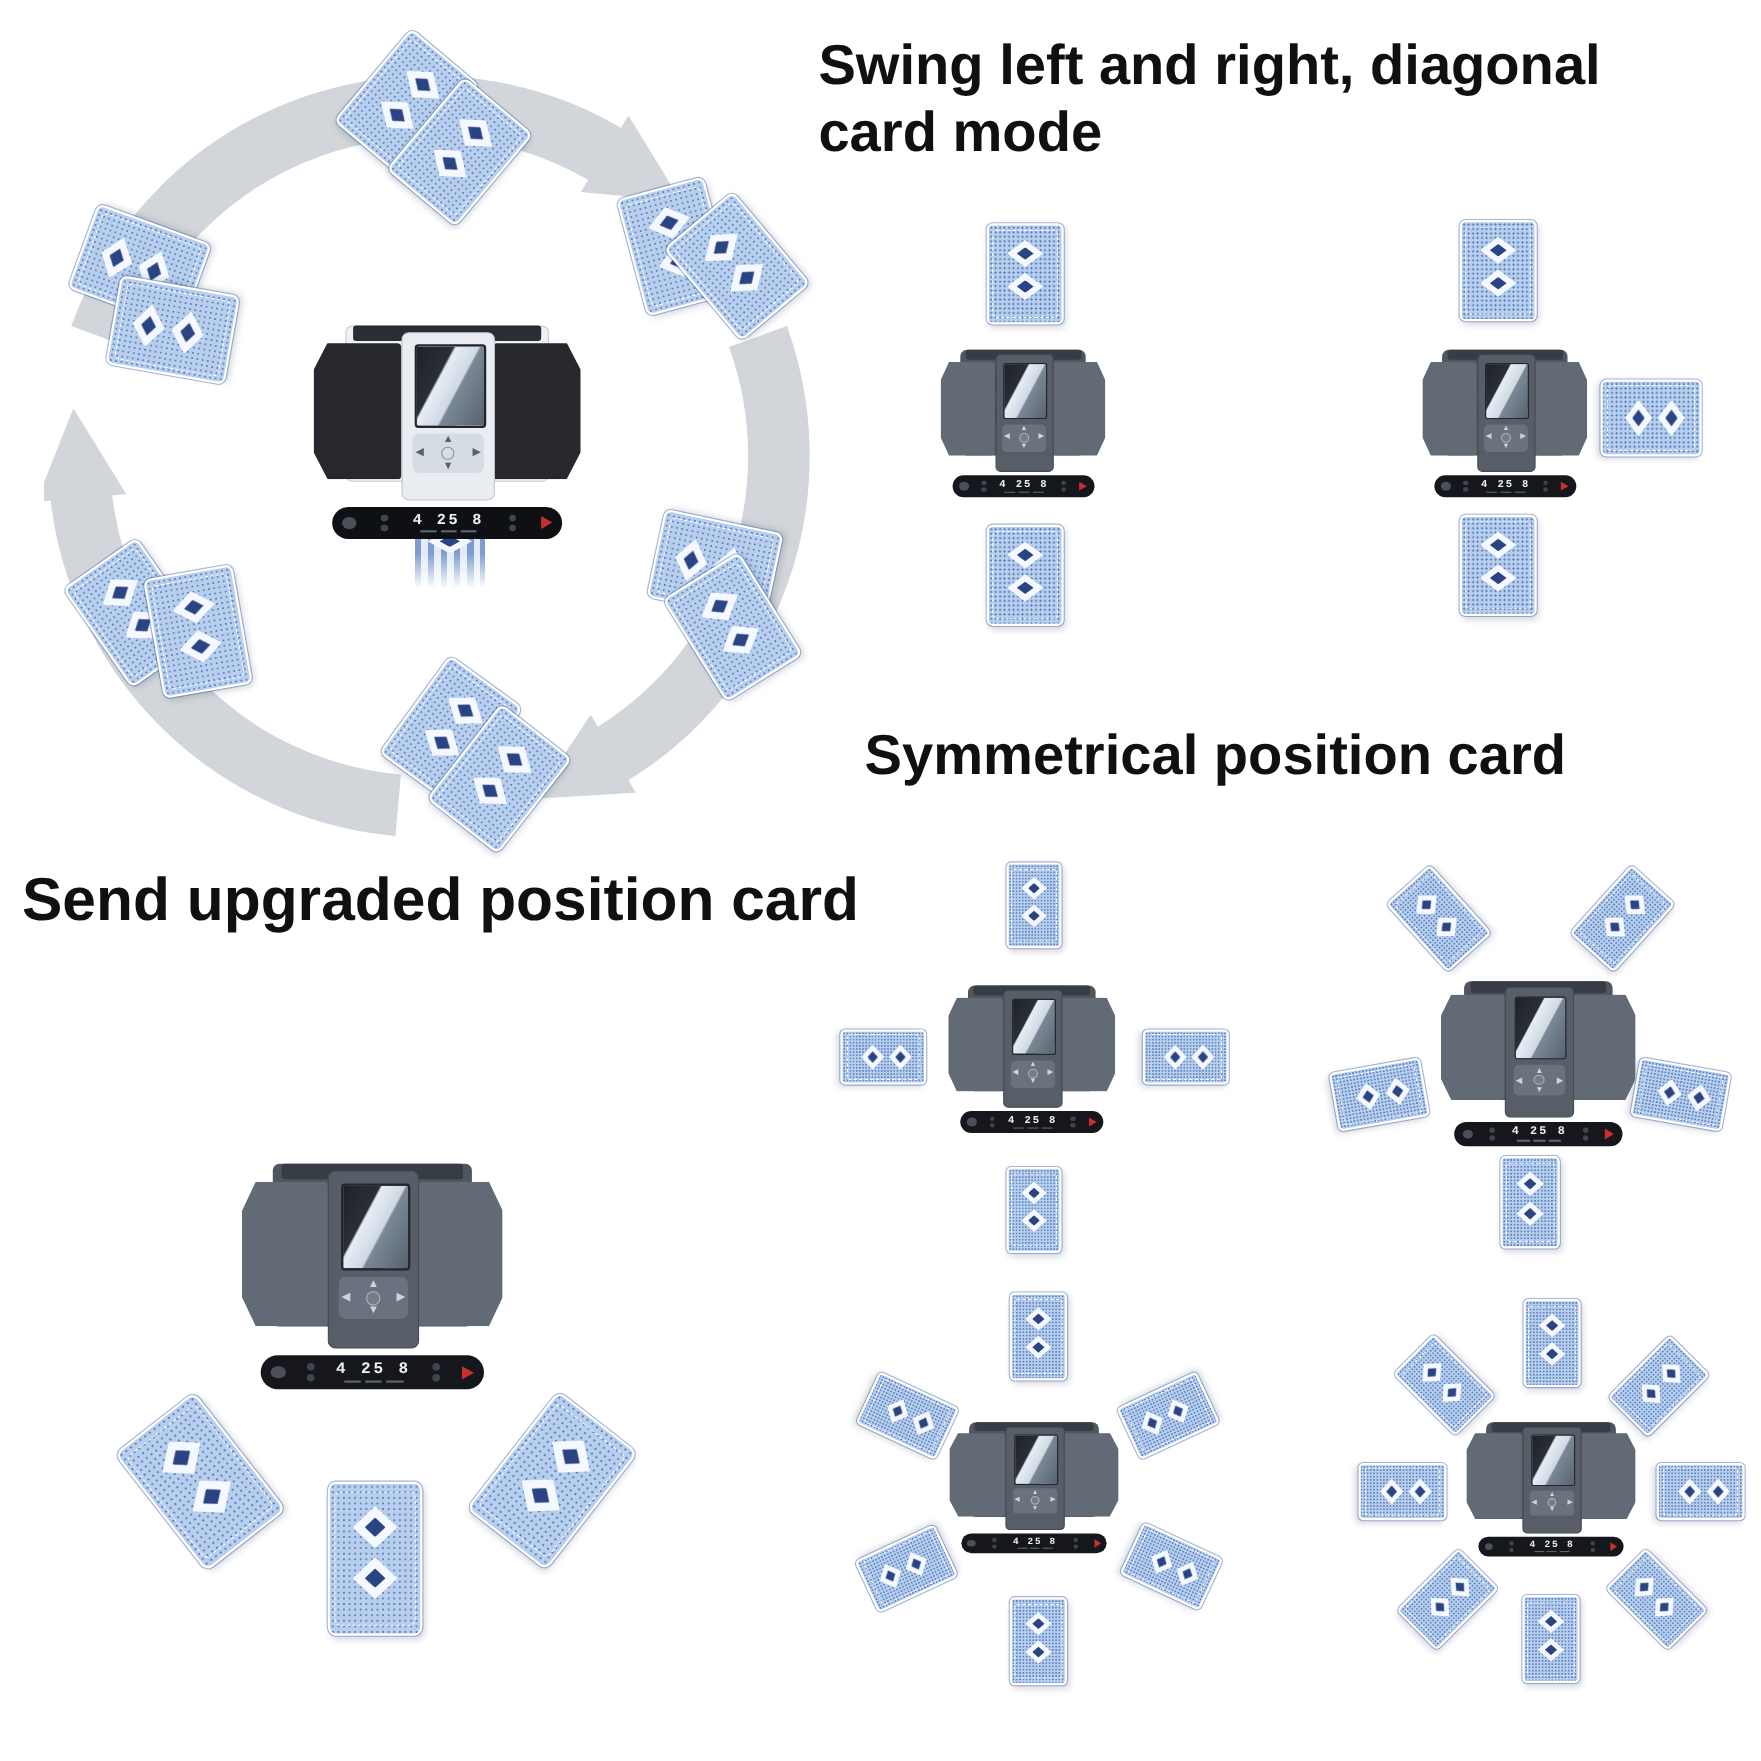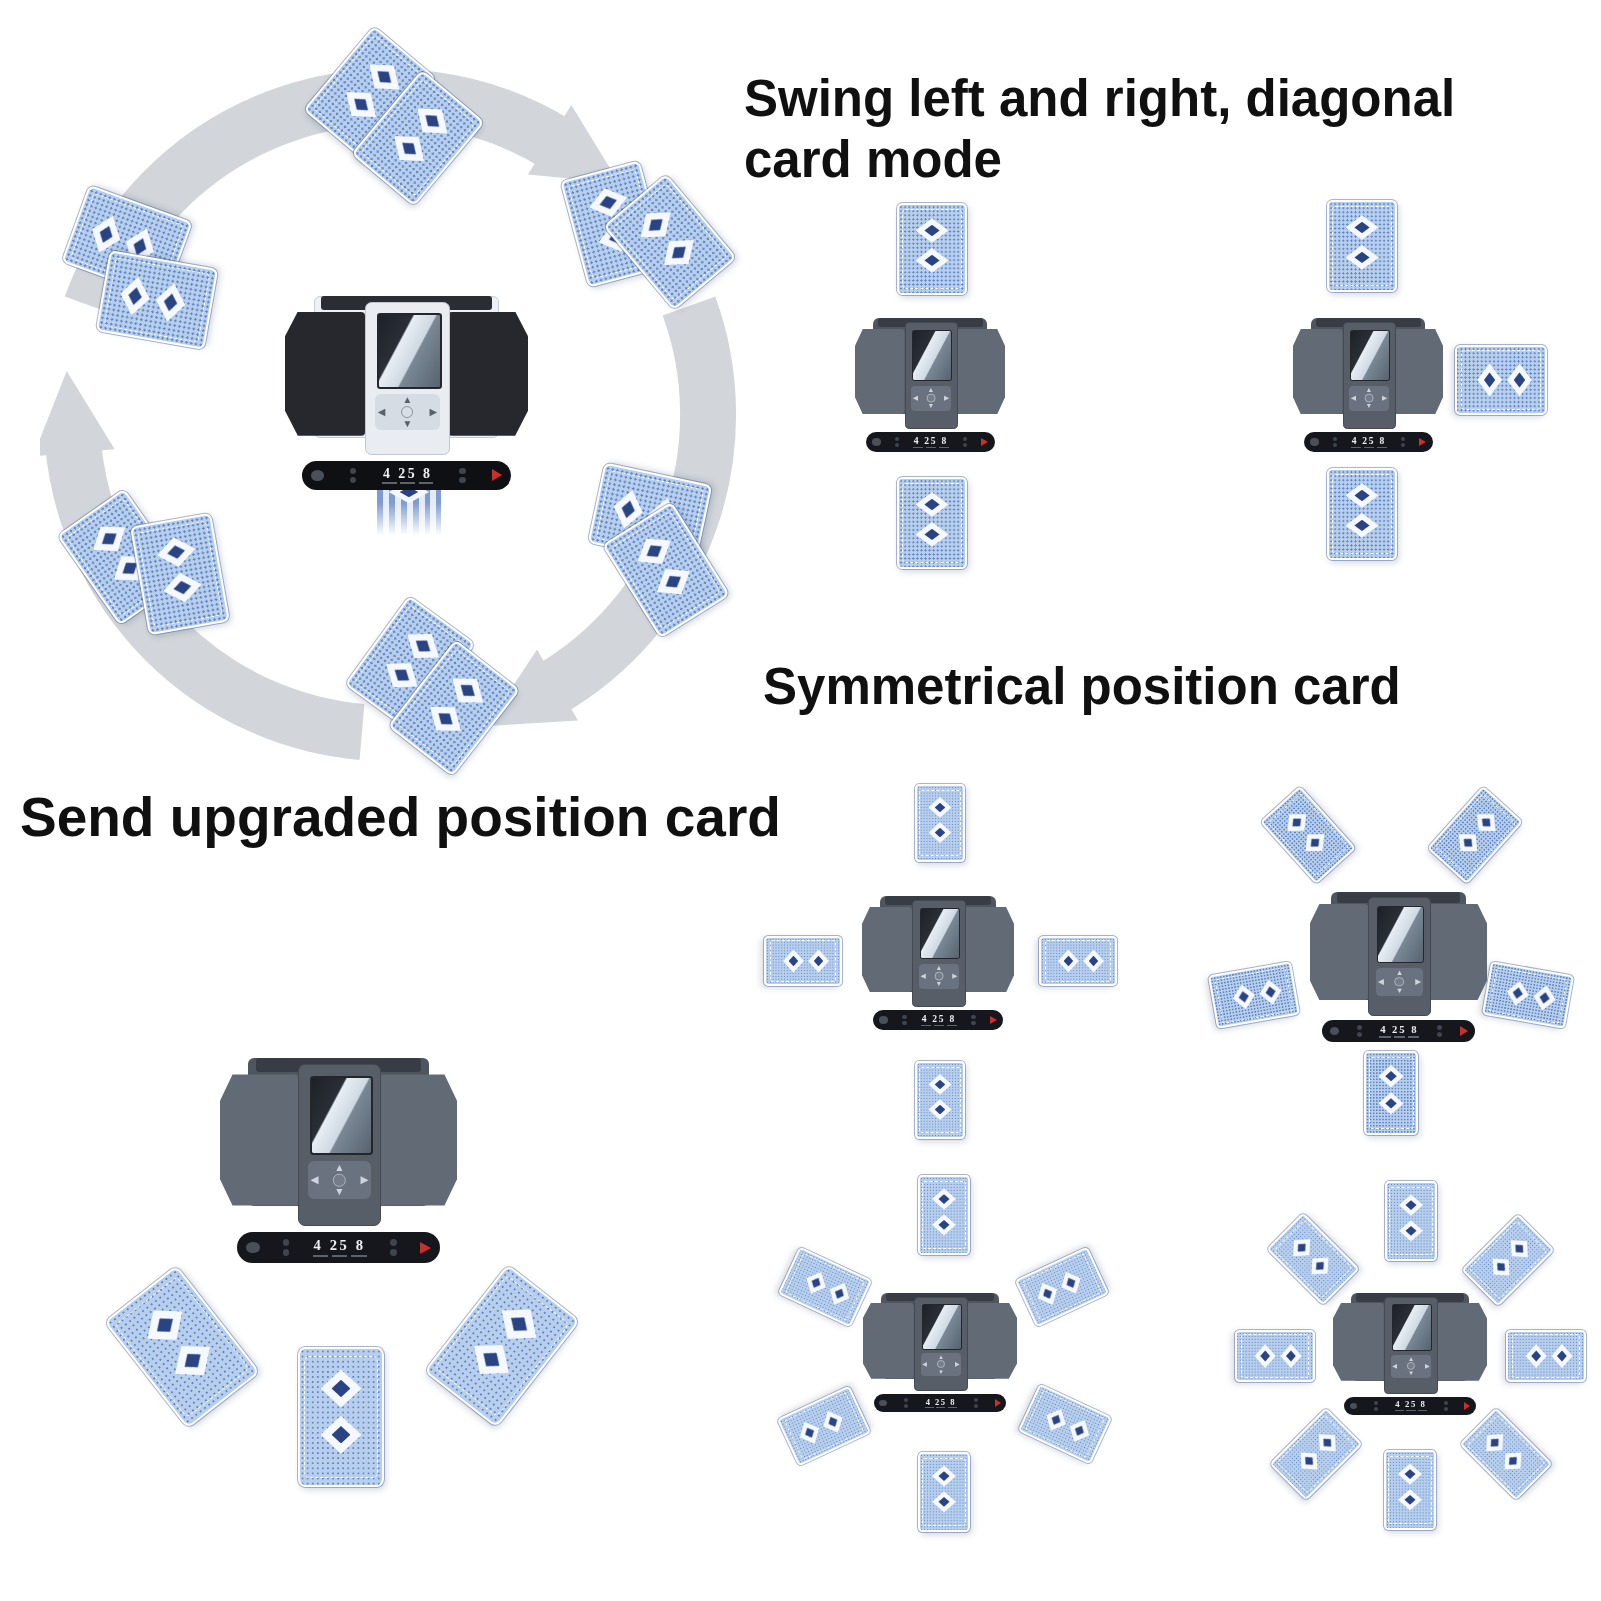--- a/index.html
+++ b/index.html
@@ -1,21 +1,21 @@
 <!DOCTYPE html>
 <html style="--card-fill: #b7cfec; --card-dot: #5e82c2; --card-navy: #2a4382; --ring: #d2d6da; --accent: #c9302c;"><head>
 <meta charset="utf-8">
 <style>
   html,body{margin:0;padding:0;background:#fff;}
   #canvas{position:relative;width:1601px;height:1601px;background:#ffffff;overflow:hidden;
           font-family:"Liberation Sans",sans-serif;color:#121212;}
   
   .hd{position:absolute;font-weight:700;color:#101010;white-space:pre-line;line-height:1.2;}
-  #h-swing{left:744px;top:28px;width:846px;font-size:51px;margin-top:40px;}
-  #h-sym{left:763px;top:656px;font-size:51px;}
+  #h-swing{left:744px;top:28px;width:846px;font-size:51px;}
+  #h-sym{left:786px;top:656px;font-size:51px;}
   #h-up{left:20px;top:784px;font-size:55px;}
   #sub-up{position:absolute;left:28px;top:894px;width:706px;font-size:31px;line-height:1.78;
           text-align:center;color:#1d1d1d;white-space:pre-line;font-weight:400;}
   #q-label{position:absolute;left:226px;top:242px;width:346px;text-align:center;
            font-size:30px;font-weight:700;letter-spacing:.5px;color:#161616;}
   
   #ring{position:absolute;left:40px;top:60px;}
   #ring path.arc{fill:none;stroke:var(--ring);stroke-width:56;}
   #ring marker path{fill:var(--ring);}
   
@@ -59,21 +59,21 @@
   .m-dpad .k.rt{right:4%;top:50%;transform:translateY(-50%);}
   .m-dpad .k.ok{left:50%;top:50%;transform:translate(-50%,-50%);width:1em;height:1em;
     border:1px solid #aeb4bd;border-radius:50%;background:rgba(255,255,255,.08);}
   .m-base{left:7%;right:7%;bottom:0;height:15%;background:#15171c;border-radius:2em;z-index:6;
     display:flex;align-items:center;justify-content:space-between;padding:0 .7em;box-sizing:border-box;}
   .bdot{display:inline-block;width:.5em;height:.5em;border-radius:50%;background:#3f454e;}
   .bdot.big{width:.95em;height:.8em;border-radius:50%;background:#4a5059;}
   .bcol{display:inline-flex;flex-direction:column;gap:.18em;}
   .m-disp{display:flex;flex-direction:column;align-items:center;gap:.12em;}
   .m-disp .digits{color:#eceff3;font-weight:700;font-size:1.05em;letter-spacing:.18em;
-    font-family:Liberation Serif, serif;line-height:1;text-align:right;}
+    font-family:Liberation Mono, monospace;line-height:1;text-align:right;}
   .m-disp .dsub{display:flex;gap:.3em;}
   .m-disp .dsub i{display:inline-block;width:1.1em;height:.16em;background:#5d636c;}
   .m-play{width:0;height:0;border-left:.8em solid var(--accent);
     border-top:.5em solid transparent;border-bottom:.5em solid transparent;}
   
   .machine.white .m-mid{background:#eef1f5;border:1px solid #c6cdd5;}
   .machine.white .m-top{background:#2a2d33;}
   .machine.white .m-wing{background:#26282e;}
   .machine.white .m-slot{background:#15171b;}
   .machine.white .m-col{background:#e9edf2;border-color:#bfc7cf;}

